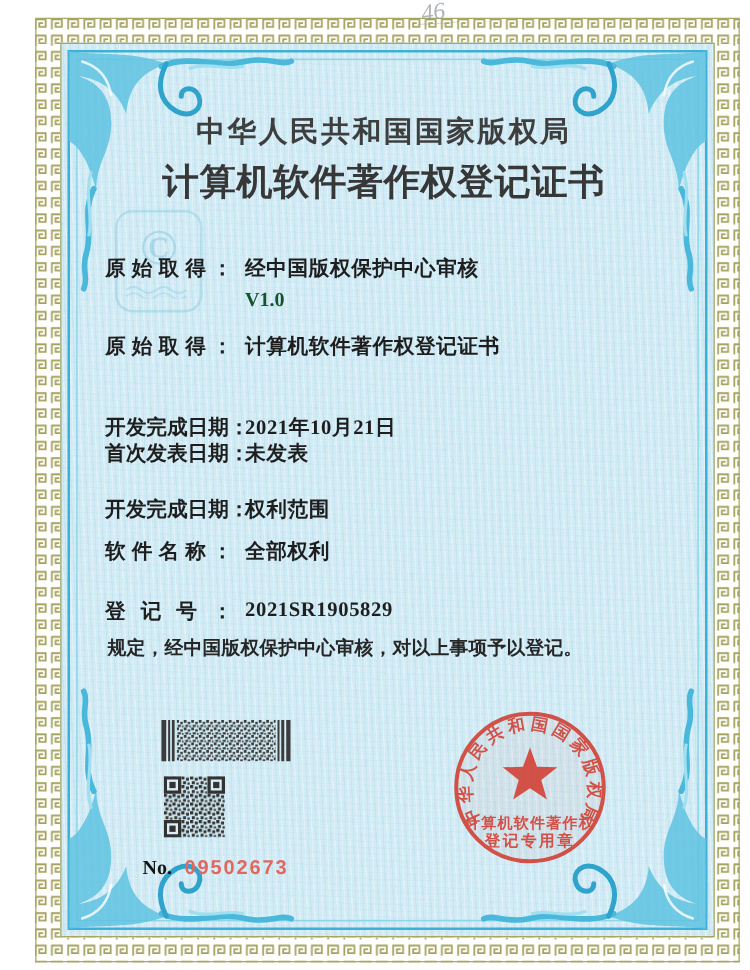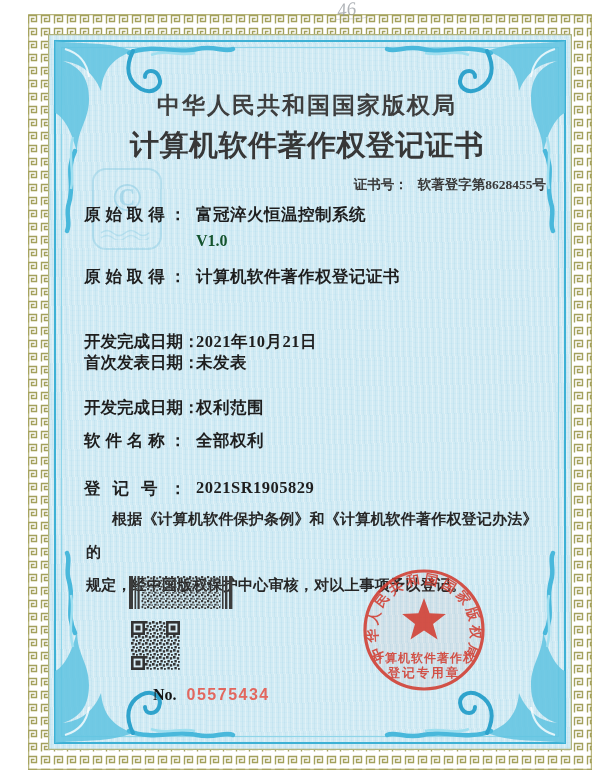--- a/index.html
+++ b/index.html
@@ -42,21 +42,21 @@
   .statement .l1{text-indent:26px;}
 
   .watermark{position:absolute;left:92px;top:168px;width:66px;height:78px;z-index:1;
     border:2px solid rgba(126,198,224,.60);border-radius:14px;opacity:.65;text-align:center;}
   .watermark .c{font-size:40px;line-height:56px;color:rgba(116,192,220,.65);font-weight:700;}
 
   .barcode{position:absolute;left:129px;top:576px;z-index:3;}
   .qrcode{position:absolute;left:131px;top:621px;z-index:3;}
 
   .serial{position:absolute;left:114px;top:686px;z-index:3;white-space:nowrap;}
-  .serial .lab{font-size:16px;font-weight:700;color:#141414;margin-left:39px;}
+  .serial .lab{font-size:16px;font-weight:700;color:#141414;}
   .serial .num{font-size:16px;font-weight:700;color:#e2675e;letter-spacing:1.5px;margin-left:10px;
     font-family:"Liberation Sans","DejaVu Sans",sans-serif;}
 
   .seal{position:absolute;left:344px;top:551px;z-index:4;opacity:.88;}
   .issue-date{position:absolute;left:362px;top:685px;z-index:3;font-size:17px;font-weight:700;
     color:#2c2c2c;letter-spacing:0.5px;}
 
   .pencil{position:absolute;left:330px;top:0px;z-index:5;opacity:.7;}
 </style>
 </head>
@@ -108,27 +108,24 @@
       <path d="M1,5 Q7,0 13,5 T25,5 T37,5 T49,5" fill="none" stroke="rgba(126,198,224,.55)" stroke-width="1.6"></path>
       <path d="M1,10 Q7,5 13,10 T25,10 T37,10 T49,10" fill="none" stroke="rgba(126,198,224,.45)" stroke-width="1.4"></path>
     </svg>
   </div>
 
   <div class="titles">
     <div class="agency">中华人民共和国国家版权局</div>
     <div class="main-title">计算机软件著作权登记证书</div>
   </div>
 
-  <div class="certno">
-    <span>证书号：</span><span class="val">软著登字第8628455号</span>
-  </div>
 
   <div class="rows">
     <div class="frow" style="top:0;">
-      <span class="flabel">原始取得：</span><span class="fvalue">富冠淬火恒温控制系统</span>
+      <span class="flabel">原始取得：</span><span class="fvalue">经中国版权保护中心审核</span>
     </div>
     <div class="fversion">V1.0</div>
     <div class="frow" style="top:62px;">
       <span class="flabel">原始取得：</span><span class="fvalue">计算机软件著作权登记证书</span>
     </div>
     <div class="frow" style="top:127px;">
       <span class="flabel">开发完成日期：</span><span class="fvalue">2021年10月21日</span>
     </div>
     <div class="frow" style="top:148px;">
       <span class="flabel">首次发表日期：</span><span class="fvalue">未发表</span>
@@ -138,21 +135,20 @@
     </div>
     <div class="frow" style="top:226px;">
       <span class="flabel">软件名称：</span><span class="fvalue">全部权利</span>
     </div>
     <div class="frow" style="top:274px;">
       <span class="flabel">登记号：</span><span class="fvalue">2021SR1905829</span>
     </div>
   </div>
 
   <div class="statement">
-    <div class="l1">根据《计算机软件保护条例》和《计算机软件著作权登记办法》的</div>
     <div class="l2">规定，经中国版权保护中心审核，对以上事项予以登记。</div>
   </div>
 
   <svg class="barcode" width="104" height="34" viewBox="0 0 104 34">
     <defs>
       <pattern id="bcNoise" width="6" height="6" patternUnits="userSpaceOnUse">
         <rect x="0" y="0" width="2.2" height="2.2" fill="#3c3c3c"></rect>
         <rect x="3.2" y="1.4" width="2" height="2" fill="#3c3c3c"></rect>
         <rect x="1.2" y="3.8" width="2.4" height="1.8" fill="#3c3c3c"></rect>
         <rect x="4.4" y="4.4" width="1.4" height="1.4" fill="#3c3c3c"></rect>
@@ -188,21 +184,21 @@
       <rect x="39.5" y="4.5" width="5" height="5" fill="#333"></rect>
     </g>
     <g>
       <rect x="0" y="35" width="14" height="14" fill="#d9eef6"></rect>
       <rect x="1.3" y="36.3" width="11.4" height="11.4" fill="none" stroke="#333" stroke-width="2.6"></rect>
       <rect x="4.5" y="39.5" width="5" height="5" fill="#333"></rect>
     </g>
   </svg>
 
   <div class="serial">
-    <span class="lab">No.</span><span class="num">05575434</span>
+    <span class="lab">No.</span><span class="num">09502673</span>
   </div>
 
   <svg class="seal" width="160" height="160" viewBox="0 0 160 160">
     <defs>
       <path id="sealArc" d="M43,108.9 A47,47 0 1 1 117,108.9" fill="none"></path>
     </defs>
     <circle cx="80" cy="79" r="59" fill="rgba(212,60,48,0.06)" stroke="#d23c30" stroke-width="3.2"></circle>
     <text font-size="13.5" font-weight="bold" fill="#d23c30" letter-spacing="3.5" font-family="Liberation Serif, DejaVu Serif, serif">
       <textPath href="#sealArc" startOffset="50%" text-anchor="middle">中华人民共和国国家版权局</textPath>
     </text>

